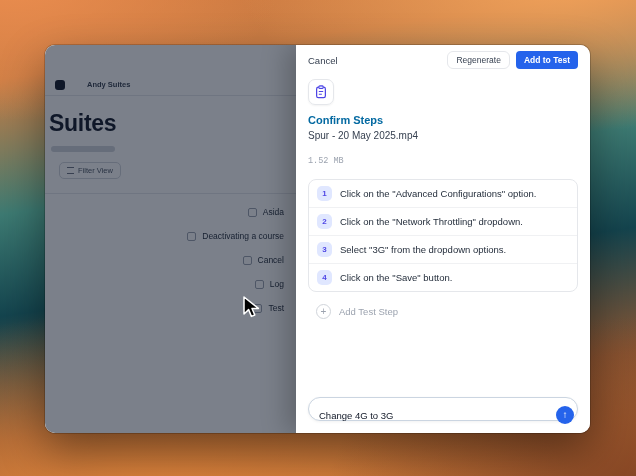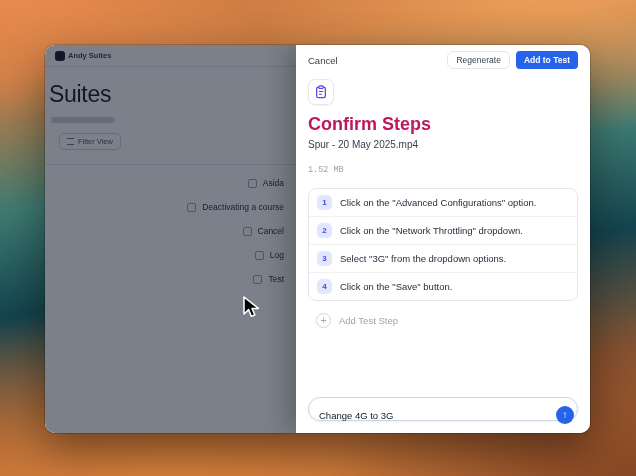--- a/index.html
+++ b/index.html
@@ -19,27 +19,27 @@
   .window {
     position:absolute; left:45px; top:45px; width:545px; height:388px;
     background:#ffffff; border-radius:10px; overflow:hidden;
     box-shadow:0 18px 45px rgba(0,0,0,.42), 0 0 0 1px rgba(0,0,0,.18);
     display:flex;
   }
 
   
   .left-panel { position:relative; width:251px; height:100%; background:#fff; flex:none; }
   .left-topbar {
-    height:22px; display:flex; align-items:center; gap:3px;
-    padding:0 10px; border-bottom:1px solid #e5e7eb;
+    height:22px; display:flex; align-items:center; gap:22px;
+    padding:0 10px; border-bottom:1px solid #e5e7eb;margin-top:29px;
   }
   .app-logo { width:10px; height:10px; border-radius:3px; background:#111827; flex:none; }
   .app-title { font-size:7.5px; color:#374151; font-weight:bold; }
   .left-body { padding:14px 0 0 4px; }
-  .left-heading { font-size:23px; font-weight:normal; color:#111827; letter-spacing:-.3px; }
+  .left-heading { font-size:23px; font-weight:bold; color:#111827; letter-spacing:-.3px; }
   .sub-bar { width:64px; height:6px; border-radius:3px; background:#d1d5db; margin:9px 0 0 2px; }
   .filter-chip {
     display:inline-flex; align-items:center; gap:4px; margin:10px 0 0 10px;
     border:1px solid #d1d5db; border-radius:5px; padding:3px 7px;
     font-size:7.5px; color:#4b5563; background:#fff;
   }
   .filter-glyph { width:7px; height:7px; border-top:1.5px solid #6b7280; border-bottom:1.5px solid #6b7280; }
   .left-divider { height:1px; background:#e5e7eb; margin:14px 0 6px -4px; }
   .left-list { }
   .left-row { display:flex; align-items:center; gap:6px; padding:7px 12px 7px 2px;justify-content:flex-end; }
@@ -64,21 +64,21 @@
   }
   .add-test-btn {
     font-size:8.5px; color:#fff; border:none; border-radius:4px; padding:4px 8px;
     cursor:pointer; font-family:inherit; font-weight:bold;
   }
   .doc-icon-tile {
     width:26px; height:26px; border:1px solid #e5e7eb; border-radius:7px;
     display:flex; align-items:center; justify-content:center; margin-top:4px;
     box-shadow:0 1px 2px rgba(0,0,0,.05);
   }
-  .drawer-title { font-size:18px; font-weight:bold; color:#be185d; margin-top:9px; }
+  .drawer-title { font-size:11px; font-weight:bold; color:#0369a1; margin-top:9px; }
   .file-name { font-size:10px; color:#374151; margin-top:4px; }
   .file-size { font-size:8.5px; color:#9ca3af; margin-top:15px;font-family:Liberation Mono, monospace; }
 
   .steps-group { margin-top:13px; border:1px solid #e5e7eb; border-radius:8px; overflow:hidden; background:#fff; }
   .step-row { display:flex; align-items:center; gap:8px; padding:6px 8px; }
   .step-row + .step-row { border-top:1px solid #f0f1f3; }
   .step-badge {
     width:15px; height:15px; border-radius:5px; flex:none;
     display:flex; align-items:center; justify-content:center;
     font-size:8px; font-weight:bold;

